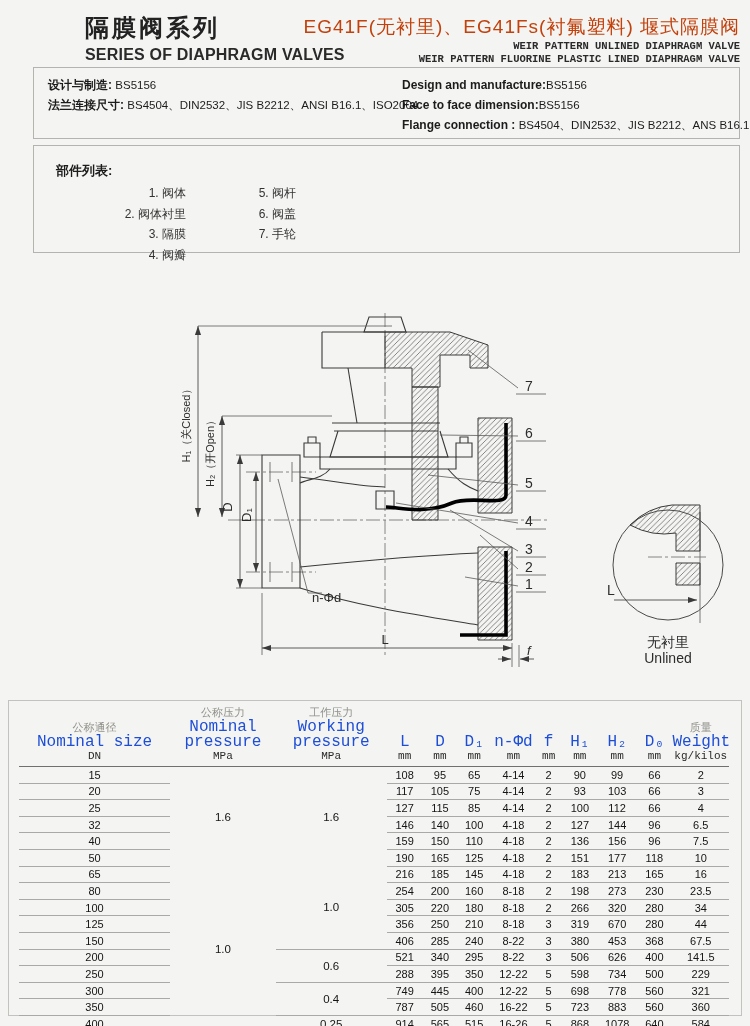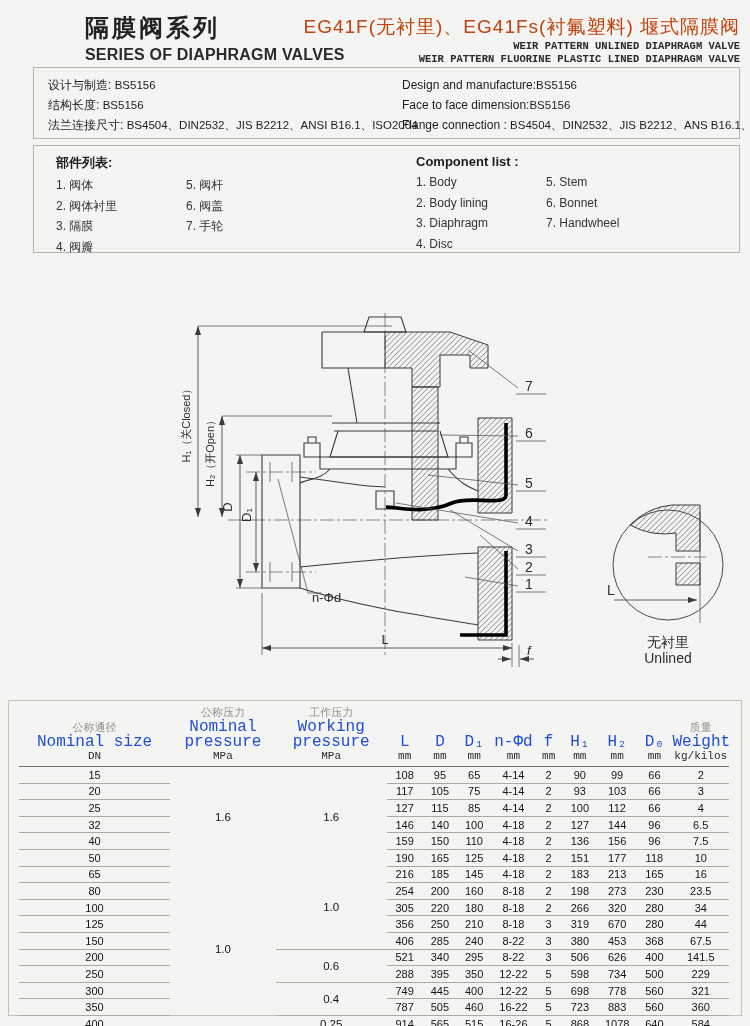--- a/index.html
+++ b/index.html
@@ -17,31 +17,31 @@
   #hdr-right{right:10px;top:14px;text-align:right;}
   #hdr-right .m-cn{font-size:19px;color:#c2410c;letter-spacing:1px;}
   #hdr-right .m-en{font-size:10.5px;font-weight:bold;color:#2a2a2a;line-height:13px;font-family:Liberation Mono, monospace;}
   
   .box{border:1px solid #b3b3b0;background:#f4f4f2;}
   #specs{left:33px;top:67px;width:705px;height:70px;display:flex;}
   #specs .col{padding:7px 0 0 14px;}
   #specs .col.cn{width:340px;}
   #specs .col.en{flex:1;}
   .spec-line{font-size:12px;line-height:20px;white-space:nowrap;}
-  .spec-line .lbl{font-weight:normal;margin-top:44px;}
+  .spec-line .lbl{font-weight:bold;margin-top:44px;}
   .spec-line .val{font-size:11.5px;}
   #comps{left:33px;top:145px;width:705px;height:106px;display:flex;}
-  #comps .half{padding:8px 0 0 22px;}
+  #comps .half{padding:8px 0 0 22px;margin-top:8px;}
   #comps .half.cn{width:338px;}
   #comps .half.en{flex:1;}
   .comp-title{font-size:13px;font-weight:bold;margin-bottom:3px;}
   .comp-cols{display:flex;}
   .comp-col{width:110px;}
   .comp-col.wide{width:130px;}
-  .comp-item{font-size:12px;line-height:20.5px;color:#333;white-space:nowrap;}
+  .comp-item{font-size:12px;line-height:20.5px;color:#333;white-space:nowrap;text-align:right;}
   
   #drawing{left:0;top:255px;}
   .ol{fill:none;stroke:#3a3a3a;stroke-width:1.1;}
   .thin{fill:none;stroke:#5a5a5a;stroke-width:.8;}
   .dim{fill:none;stroke:#4a4a4a;stroke-width:.9;}
   .cl{fill:none;stroke:#6a6a6a;stroke-width:.8;stroke-dasharray:14 3 3 3;}
   .heavy{fill:none;stroke:#000;stroke-width:3.6;}
   .hat{fill:url(#hatch);stroke:#3a3a3a;stroke-width:1;}
   .dtxt{font-size:11px;fill:#2c2c2c;}
   .ctxt{font-size:14px;fill:#2c2c2c;}
@@ -67,21 +67,20 @@
 </div>
 <div class="abs" id="hdr-right">
   <div class="m-cn">EG41F(无衬里)、EG41Fs(衬氟塑料) 堰式隔膜阀</div>
   <div class="m-en">WEIR PATTERN UNLINED DIAPHRAGM VALVE</div>
   <div class="m-en">WEIR PATTERN FLUORINE PLASTIC LINED DIAPHRAGM VALVE</div>
 </div>
 
 <div class="abs box" id="specs">
   <div class="col cn">
     <div class="spec-line"><span class="lbl">设计与制造:</span> <span class="val">BS5156</span></div>
-    <div class="spec-line"><span class="lbl">结构长度:</span> <span class="val">BS5156</span></div>
     <div class="spec-line"><span class="lbl">法兰连接尺寸:</span> <span class="val">BS4504、DIN2532、JIS B2212、ANSI B16.1、ISO2004</span></div>
   </div>
   <div class="col en">
     <div class="spec-line"><span class="lbl">Design and manufacture:</span><span class="val">BS5156</span></div>
     <div class="spec-line"><span class="lbl">Face to face dimension:</span><span class="val">BS5156</span></div>
     <div class="spec-line"><span class="lbl">Flange connection :</span> <span class="val">BS4504、DIN2532、JIS B2212、ANS B16.1、ISO2004</span></div>
   </div>
 </div>
 
 <div class="abs box" id="comps">
@@ -91,36 +90,20 @@
       <div class="comp-col wide">
           <div class="comp-item">1. 阀体</div>
           <div class="comp-item">2. 阀体衬里</div>
           <div class="comp-item">3. 隔膜</div>
           <div class="comp-item">4. 阀瓣</div>
         </div>
       <div class="comp-col">
           <div class="comp-item">5. 阀杆</div>
           <div class="comp-item">6. 阀盖</div>
           <div class="comp-item">7. 手轮</div>
-        </div>
-    </div>
-  </div>
-  <div class="half en">
-    <div class="comp-title">Component  list :</div>
-    <div class="comp-cols">
-      <div class="comp-col wide">
-          <div class="comp-item">1. Body</div>
-          <div class="comp-item">2. Body lining</div>
-          <div class="comp-item">3. Diaphragm</div>
-          <div class="comp-item">4. Disc</div>
-        </div>
-      <div class="comp-col">
-          <div class="comp-item">5. Stem</div>
-          <div class="comp-item">6. Bonnet</div>
-          <div class="comp-item">7. Handwheel</div>
         </div>
     </div>
   </div>
 </div>
 
 <svg class="abs" id="drawing" width="750" height="440" viewBox="0 0 750 440">
   <defs>
     <pattern id="hatch" patternUnits="userSpaceOnUse" width="5.5" height="5.5">
       <path d="M0,5.5 L5.5,0" stroke="#555" stroke-width="0.7"></path>
     </pattern>

